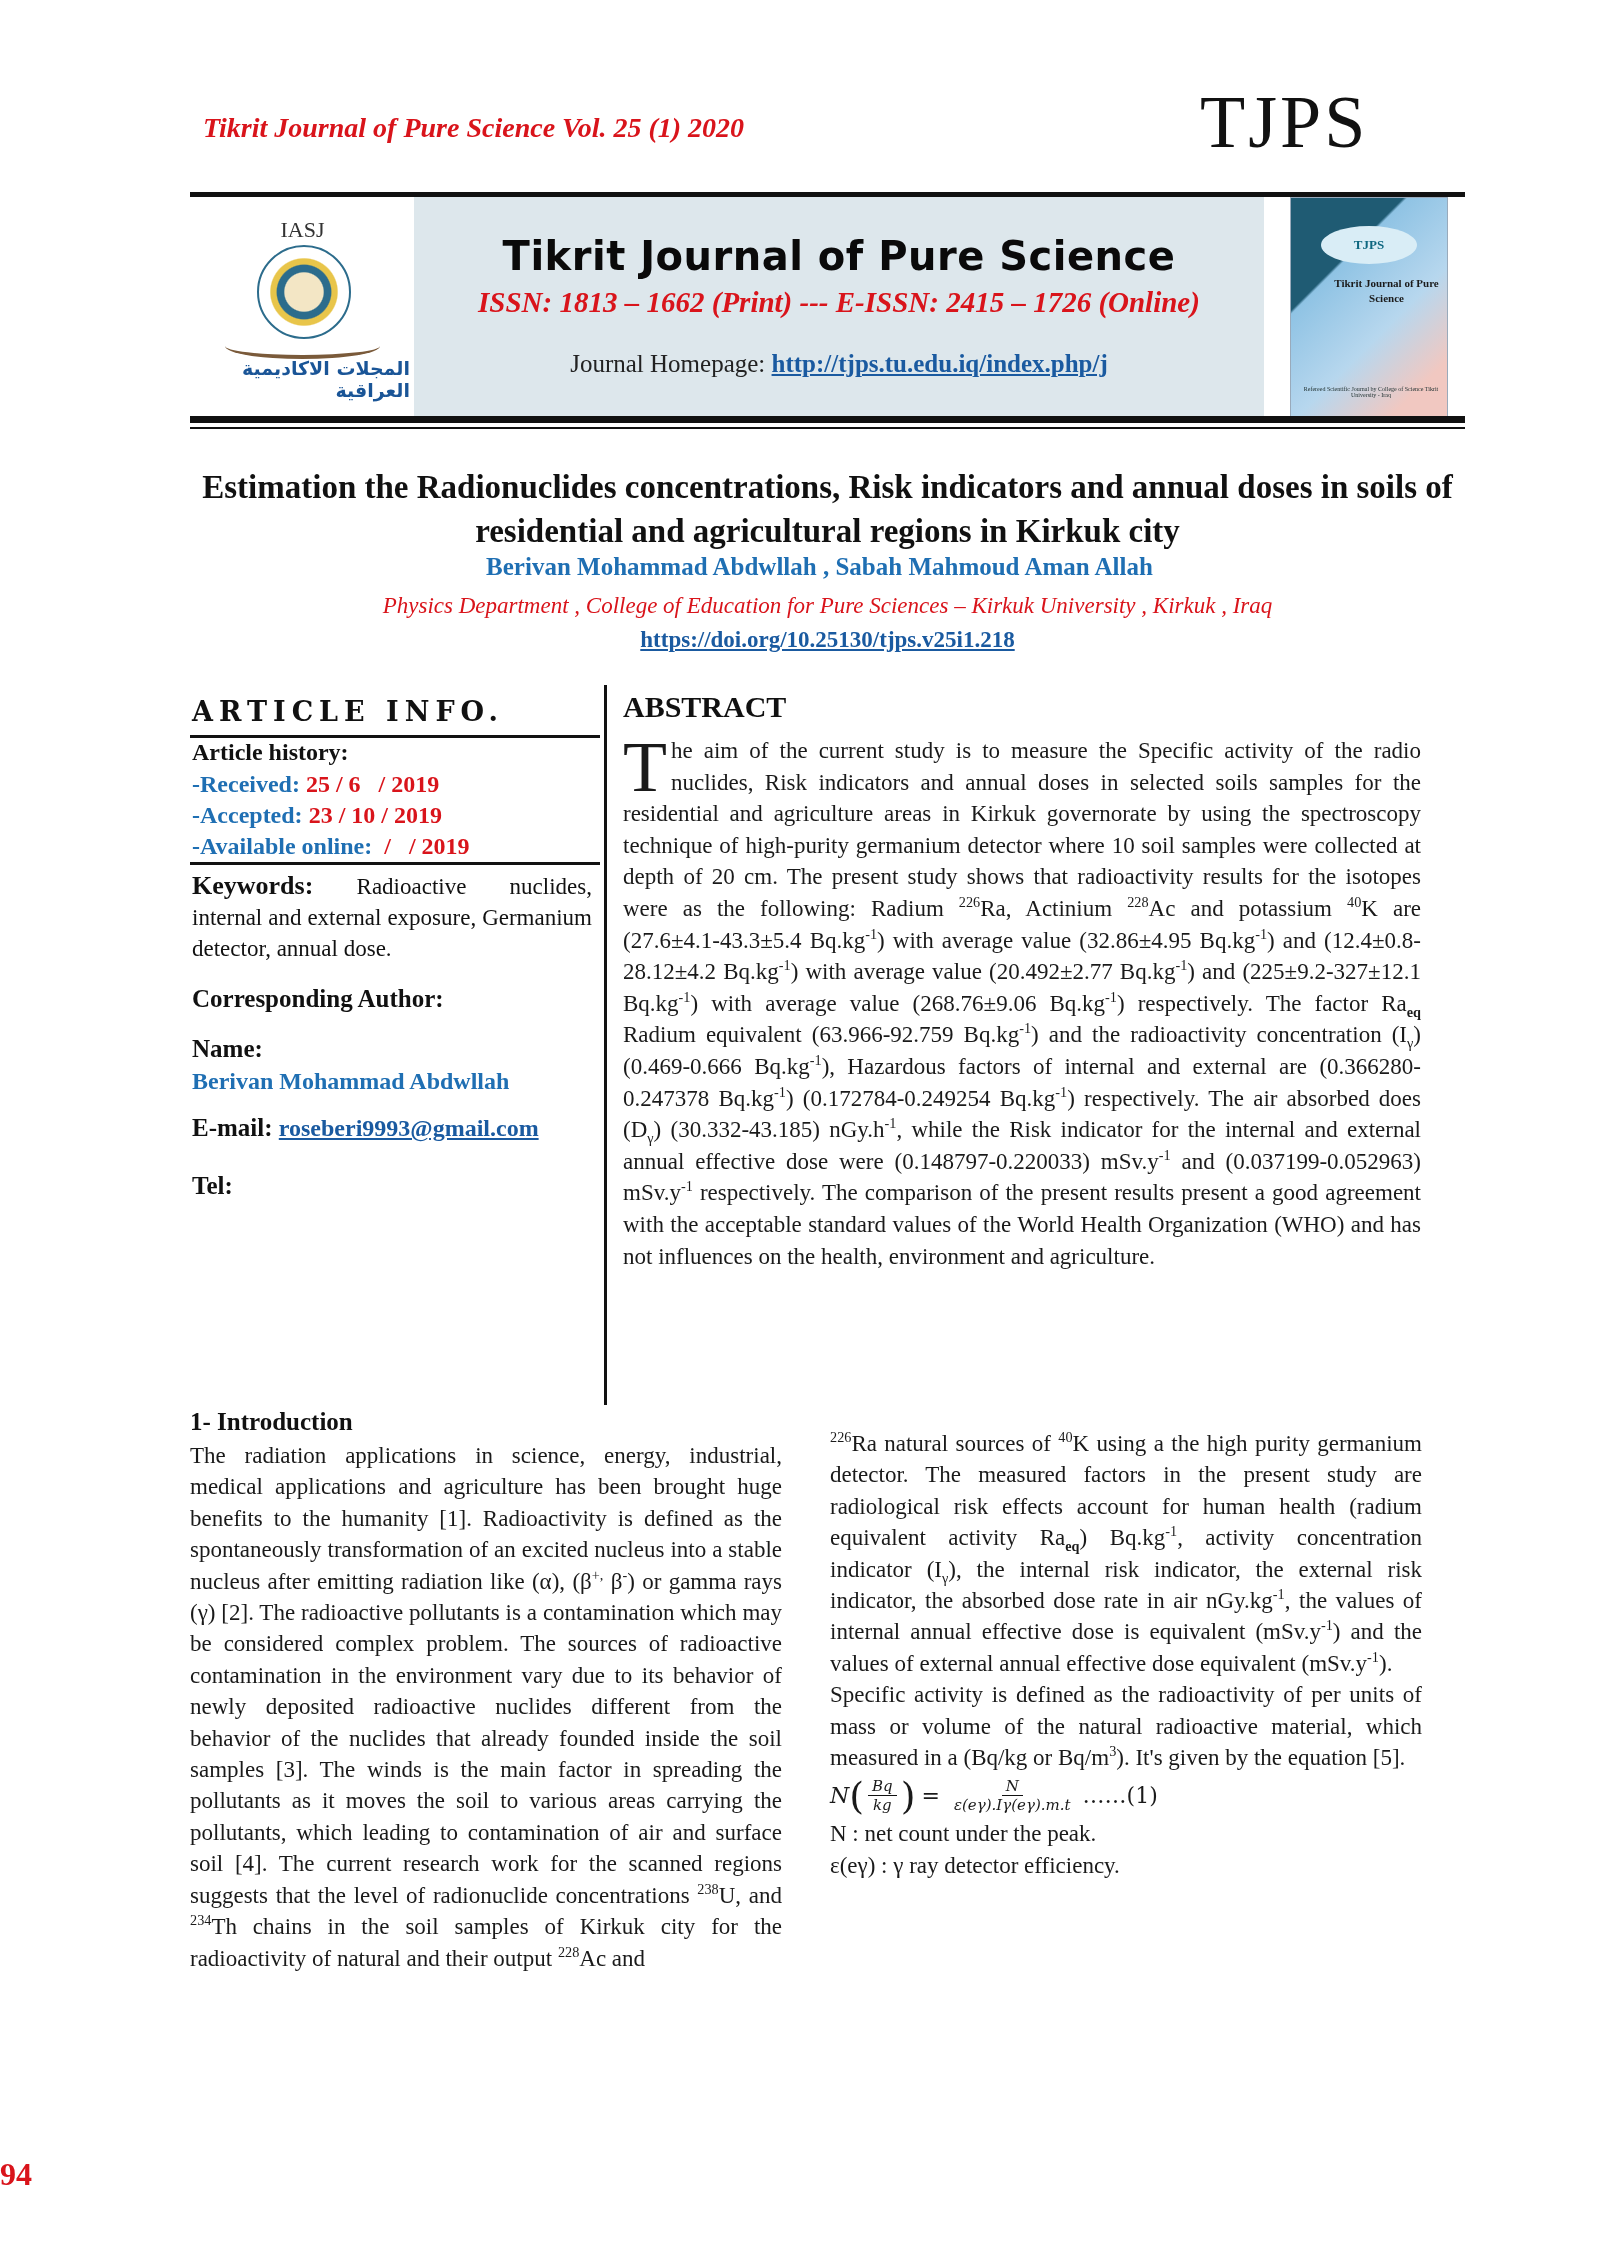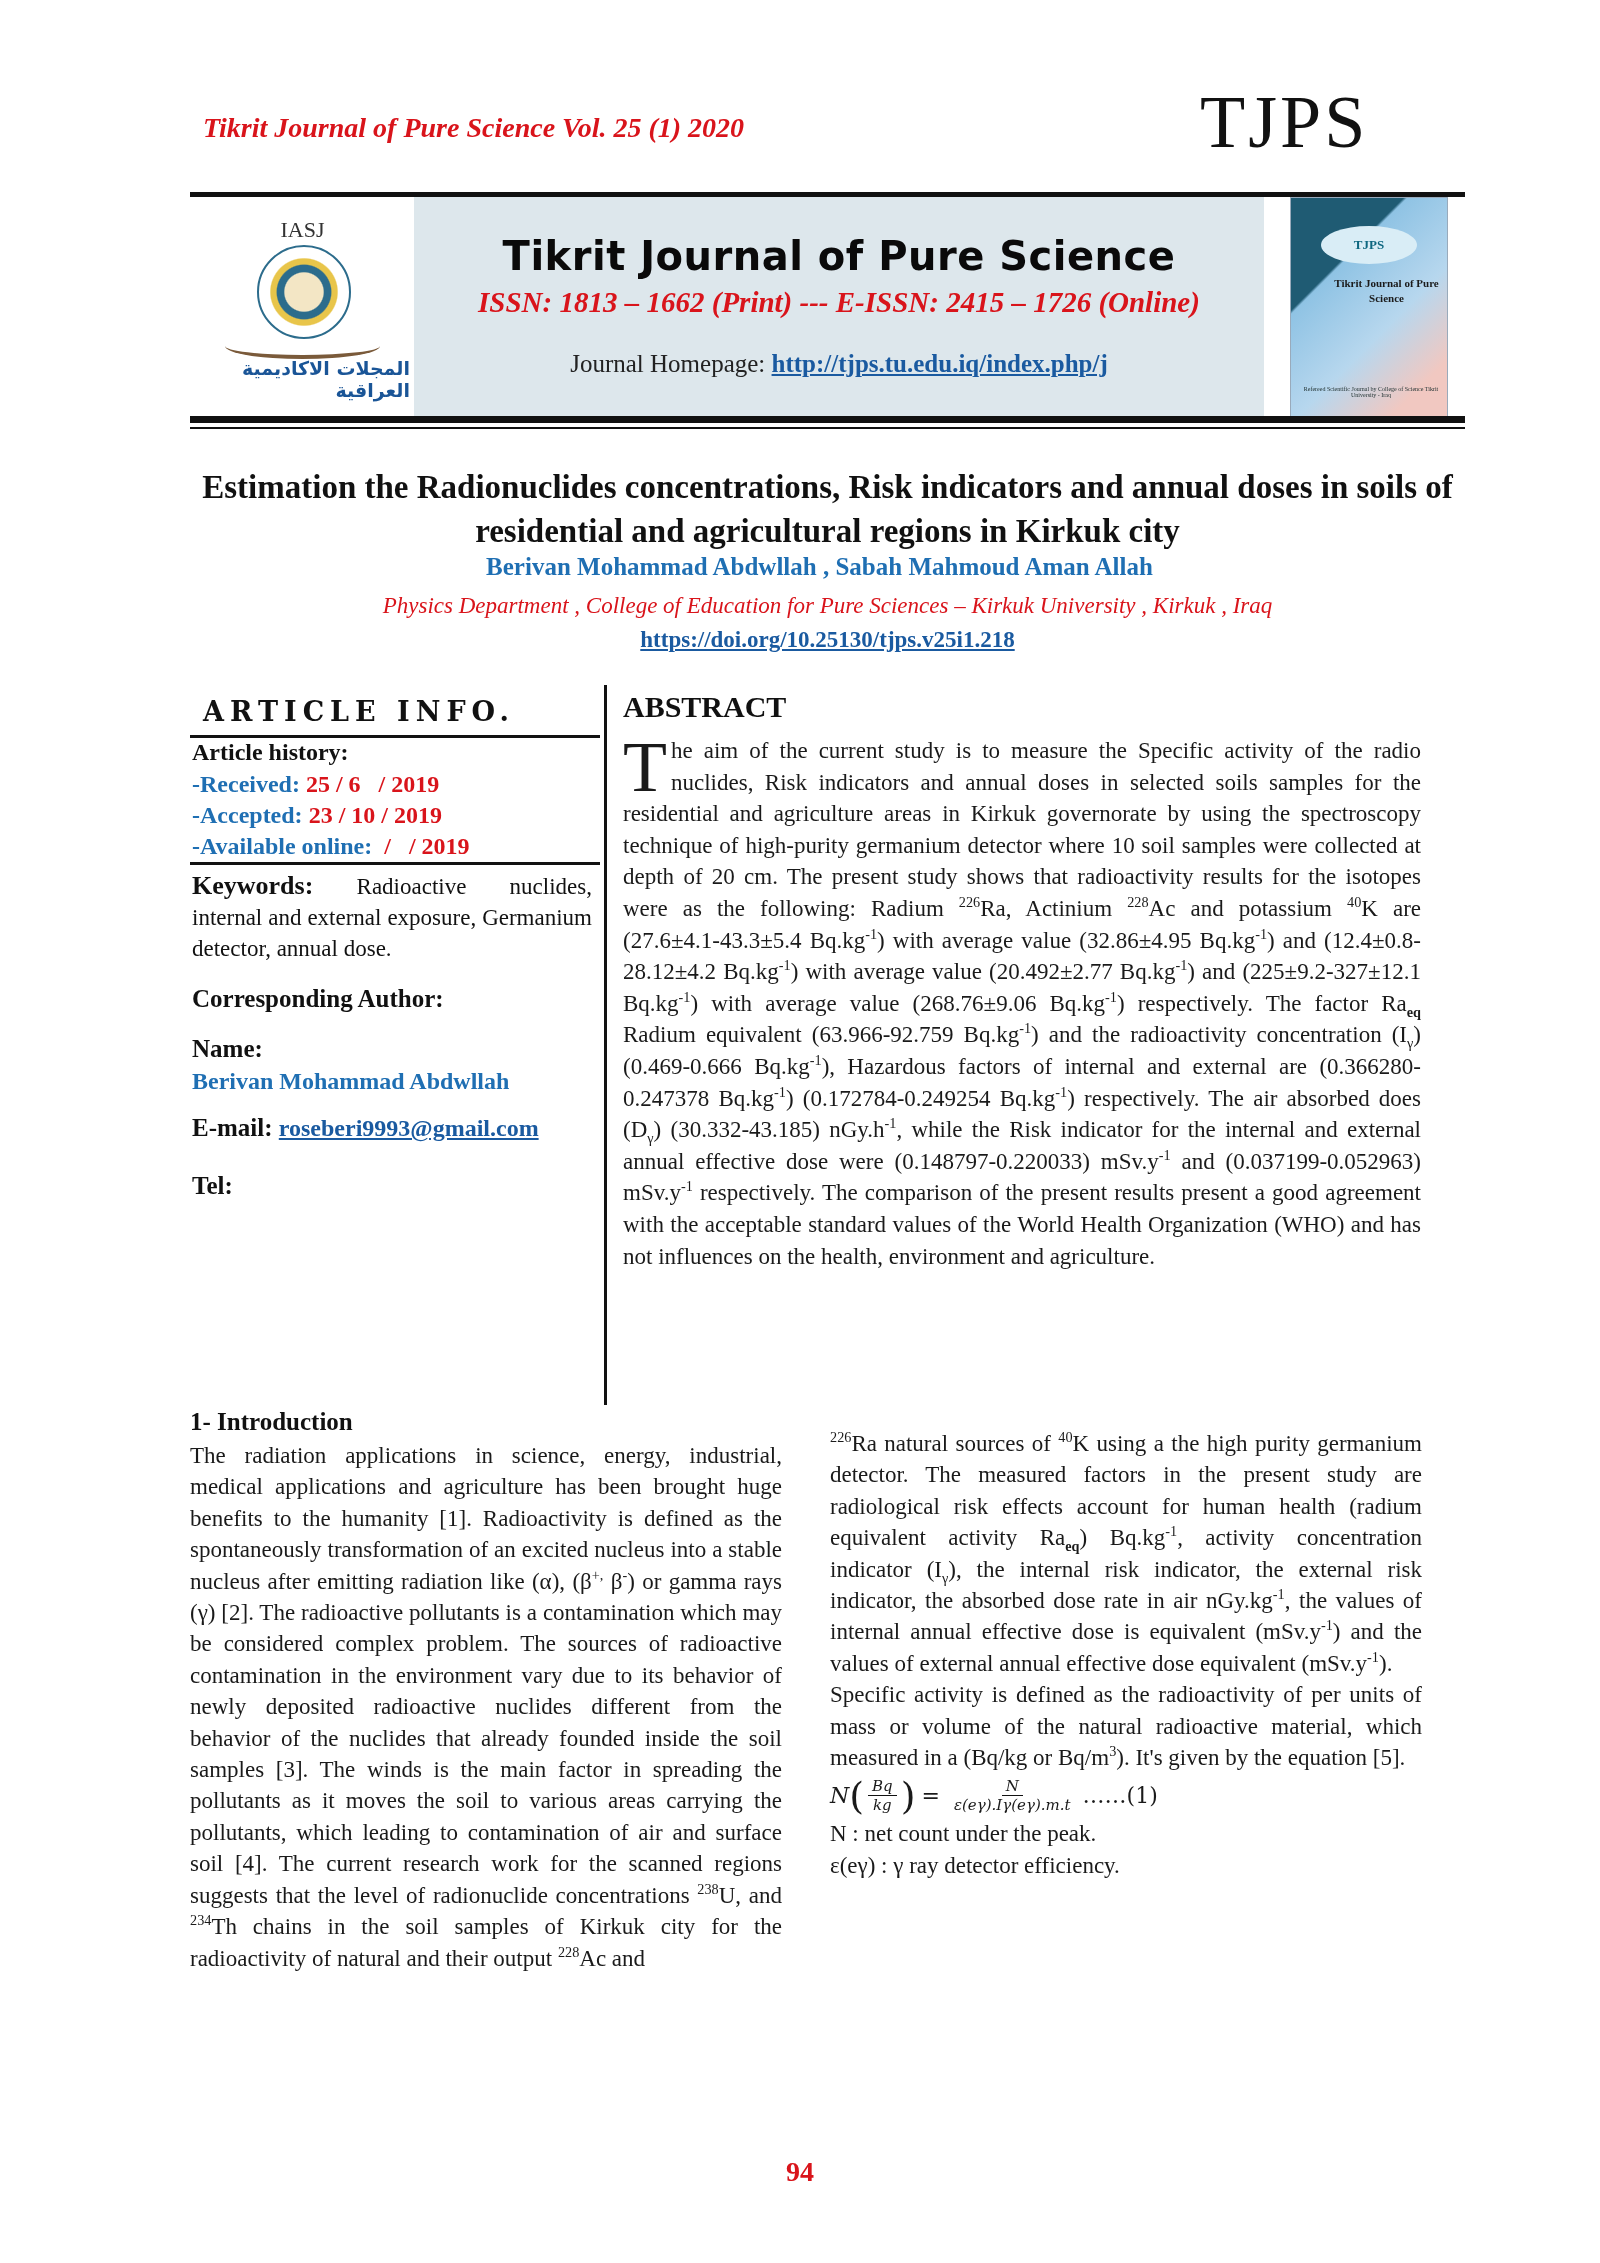--- a/index.html
+++ b/index.html
@@ -41,21 +41,21 @@
   #cover-foot { left: 10px; top: 188px; width: 140px; text-align: center; font-size: 6px; color: #233; }
 
   
   #article-title { left: 190px; top: 465px; width: 1275px; text-align: center; font-size: 33px; font-weight: bold; line-height: 44px; color: #111; }
   #authors { left: 182px; top: 553px; width: 1275px; text-align: center; font-size: 25px; font-weight: bold; color: #1f6fb3; }
   #affiliation { left: 190px; top: 593px; width: 1275px; text-align: center; font-size: 23px; font-style: italic; color: #d9141b; }
   #doi { left: 190px; top: 627px; width: 1275px; text-align: center; font-size: 23px; font-weight: bold; }
   #doi a { color: #1a5aa0; text-decoration: underline; }
 
   
-  #article-info-heading { left: 192px; top: 696px; font-family: "DejaVu Serif", serif; font-size: 27px; font-weight: bold; letter-spacing: 6px; margin-left: 11px; }
+  #article-info-heading { left: 192px; top: 696px; font-family: "DejaVu Serif", serif; font-size: 27px; font-weight: bold; letter-spacing: 6px; }
   #info-rule-1 { left: 190px; top: 735px; width: 410px; height: 3px; background: #111; }
   #history-label { left: 192px; top: 739px; font-size: 24px; font-weight: bold; }
   .hist-row { left: 192px; font-size: 24px; font-weight: bold; }
   .hist-key { color: #1f6fb3; }
   .hist-val { color: #d9141b; }
   #info-rule-2 { left: 190px; top: 862px; width: 410px; height: 3px; background: #111; }
   #keywords { left: 192px; top: 870px; width: 400px; font-size: 23px; line-height: 31px; text-align: justify; }
   #keywords b { font-size: 26px; }
   #corr-label { left: 192px; top: 985px; font-size: 25px; font-weight: bold; }
   #name-label { left: 192px; top: 1035px; font-size: 25px; font-weight: bold; }
@@ -75,21 +75,21 @@
   #intro-heading { left: 190px; top: 1408px; font-size: 25px; font-weight: bold; }
   #col-left { left: 190px; top: 1440px; width: 592px; }
   #col-right { left: 830px; top: 1428px; width: 592px; }
   .sec-head { font-weight: bold; font-size: 24px; }
   #equation { display: flex; align-items: center; font-family: "DejaVu Serif", serif; font-style: italic; font-size: 22px; margin: 4px 0; }
   .frac { display: inline-flex; flex-direction: column; align-items: center; margin: 0 4px; }
   .frac .num { border-bottom: 1.5px solid #111; padding: 0 4px; font-size: 15px; line-height: 18px; }
   .frac .den { font-size: 15px; line-height: 18px; padding: 0 4px; }
   .paren { font-size: 38px; font-style: normal; line-height: 30px; }
 
-  #page-number { left: 0; top: 2156px; width: 1600px; text-align: center; font-size: 28px; font-weight: bold; color: #d9141b; }
+  #page-number { left: 0; top: 2156px; width: 1600px; text-align: left; font-size: 32px; font-weight: bold; color: #d9141b; }
 </style>
 </head>
 <body>
 
 <div id="running-title" class="abs">Tikrit Journal of Pure Science Vol. 25 (1) 2020</div>
 <div id="tjps-mark" class="abs">TJPS</div>
 
 <div id="banner-top-rule" class="abs"></div>
 <div id="banner-center" class="abs"></div>
 

